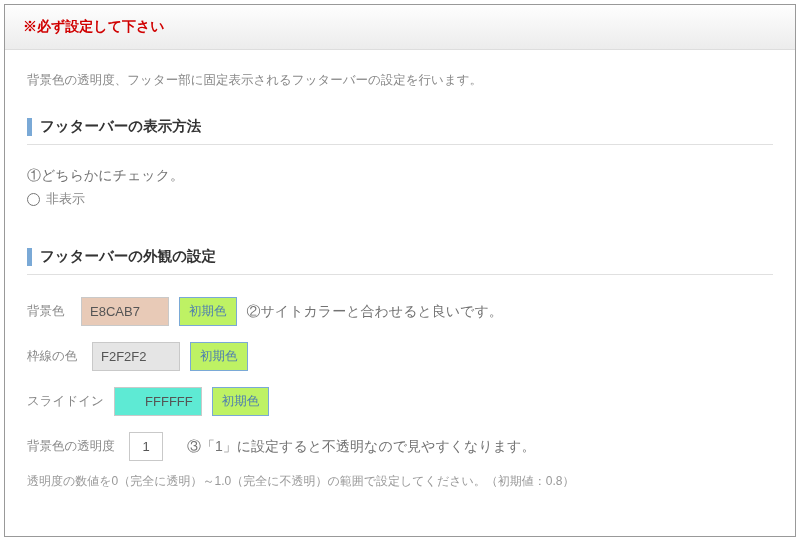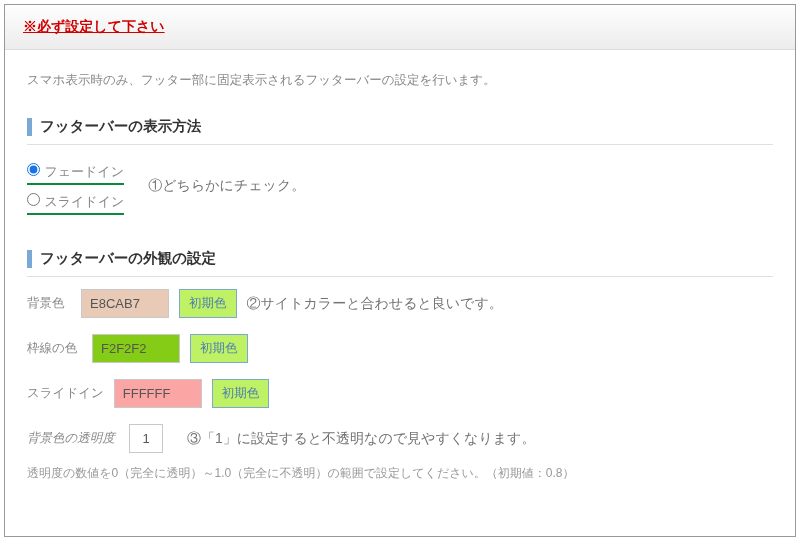--- a/index.html
+++ b/index.html
@@ -26,32 +26,31 @@
     }
     .header-title {
       font-size: 15px;
       font-weight: bold;
       color: #333;
     }
     .header-warning {
       font-size: 14px;
       font-weight: bold;
       color: #d00000;
-      text-decoration: underline;
     }
     .panel-body { padding: 22px 22px 10px 22px; }
     .description { font-size: 12.5px; color: #888; margin-bottom: 28px; }
 
     .section-heading {
       display: flex;
       align-items: center;
       gap: 8px;
       border-bottom: 1px solid #e0e0e0;
       padding-bottom: 8px;
-      margin-bottom: 12px;
+      margin-bottom: 22px;
     }
     .section-heading .bar {
       width: 5px;
       height: 18px;
       background: #7aa9d6;
       display: inline-block;
     }
     .section-heading .txt {
       font-size: 14.5px;
       font-weight: bold;
@@ -99,22 +98,22 @@
     .num-input{
       border: 1px solid #c9c9c9;
       font-size: 13px;
       color: #555;
       padding: 6px 6px;
       width: 34px;
       text-align: center;
       font-family: inherit;
     }
     .swatch1 { background: #e8cab7; }
-    .swatch2 { background: #84cc16; }
-    .swatch3 { background: #fca5a5; }
+    .swatch2 { background: #e5e5e5; }
+    .swatch3 { background: #5eead4; text-align: right; }
     .btn-reset {
       border: 1px solid #7aa9d6;
       color: #4f7eb0;
       background: #bef264;
       font-size: 12.5px;
       padding: 5px 9px;
       cursor: pointer;
       font-family: inherit;
     }
     .helper-text { font-size: 12px; color: #999; margin-top: -4px;}
@@ -123,40 +122,34 @@
 <body>
 
 <div class="container">
 
   <div class="header-bar">
     <span class="header-warning">※必ず設定して下さい</span>
   </div>
 
   <div class="panel-body">
 
-    <div class="description">スマホ表示時のみ、フッター部に固定表示されるフッターバーの設定を行います。</div>
+    <div class="description">背景色の透明度、フッター部に固定表示されるフッターバーの設定を行います。</div>
 
     <div class="section-heading">
       <span class="bar"></span>
       <span class="txt">フッターバーの表示方法</span>
     </div>
 
     <div class="radio-block">
       <div class="radio-row-wrap">
-        <div style="display:flex;flex-direction:column;gap:2px;">
-          <div class="radio-row underline-green">
-            <input type="radio" name="disp" checked="" style="">
-            <label>フェードイン</label>
-          </div>
-          <div class="radio-row underline-green">
-            <input type="radio" name="disp" style="">
-            <label>スライドイン</label>
-          </div>
-        </div>
         <span class="annotation">①どちらかにチェック。</span>
+      </div>
+      <div class="radio-row">
+        <input type="radio" name="disp" style="">
+        <label>非表示</label>
       </div>
     </div>
 
     <div class="section-heading">
       <span class="bar"></span>
       <span class="txt">フッターバーの外観の設定</span>
     </div>
 
     <div class="form-row">
       <span class="form-label narrow">背景色</span>
@@ -171,21 +164,21 @@
       <button class="btn-reset">初期色</button>
     </div>
 
     <div class="form-row">
       <span class="form-label">スライドイン</span>
       <input class="color-input swatch3" value="FFFFFF" style="">
       <button class="btn-reset">初期色</button>
     </div>
 
     <div class="form-row">
-      <span class="form-label" style="min-width:92px;font-style:italic;">背景色の透明度</span>
+      <span class="form-label" style="min-width:92px;">背景色の透明度</span>
       <input class="num-input" value="1" style="">
       <span class="annotation" style="margin-left:14px;">③「1」に設定すると不透明なので見やすくなります。</span>
     </div>
 
     <div class="helper-text">透明度の数値を0（完全に透明）～1.0（完全に不透明）の範囲で設定してください。（初期値：0.8）</div>
 
   </div>
 </div>
 
 </body></html>

